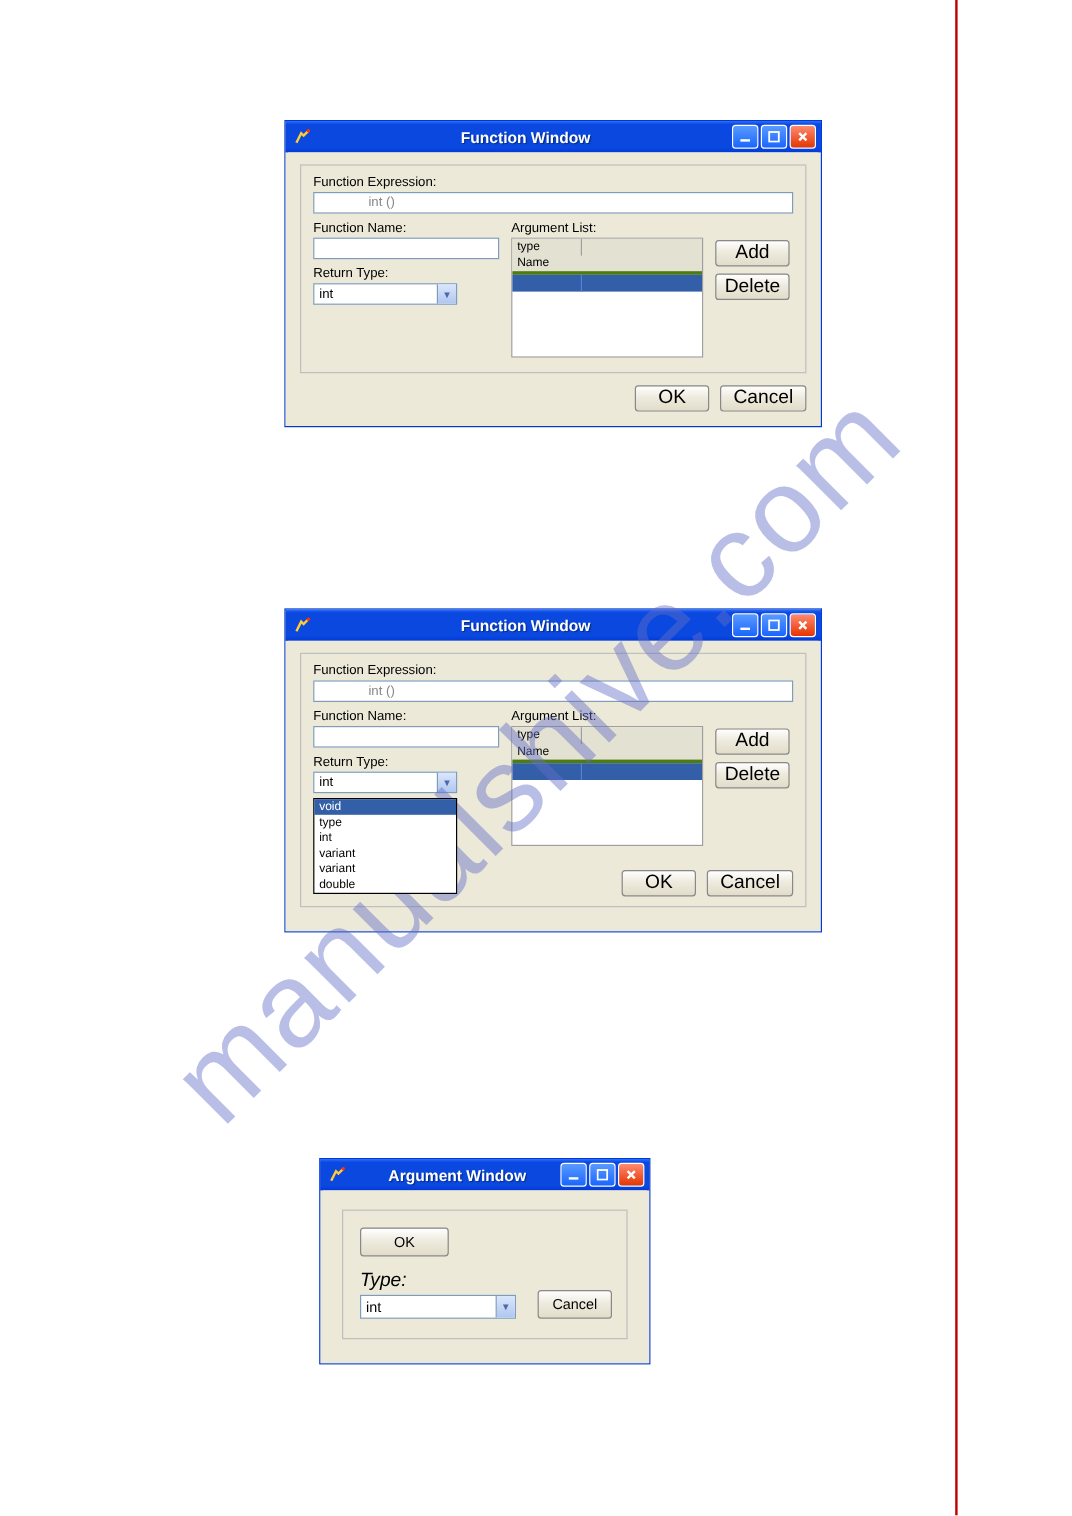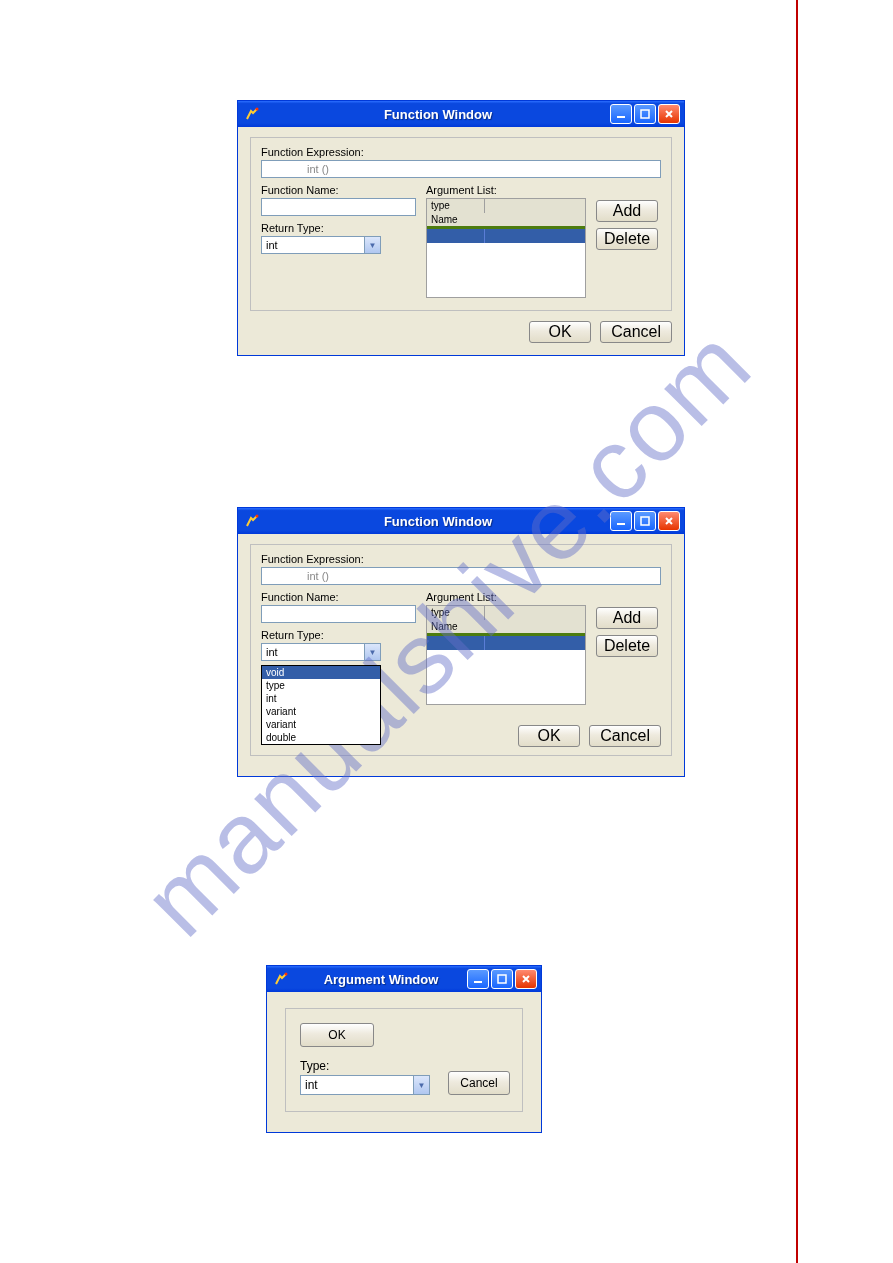--- a/index.html
+++ b/index.html
@@ -371,21 +371,21 @@
         </div>
     </div>
   </div>
   <div class="body-area" style="padding:16px 18px 20px 18px;">
     <div class="fieldset" style="padding:14px 14px 16px 14px;">
       <div style="display:flex; align-items:flex-end; gap:18px;">
         <div class="xp-button" style="width:74px; height:24px; font-size:12px;">OK</div>
       </div>
       <div style="display:flex; align-items:flex-end; gap:18px; margin-top:12px;">
         <div style="flex:1;">
-          <span class="lbl" style="font-size:12px;">Type:</span>
+          <span class="lbl" style="font-size:16px;font-style:italic;">Type:</span>
           <div class="combo" style="width:130px; height:20px; font-size:12px;">
             <span>int</span>
             <span class="arrow" style="height:18px;">▼</span>
           </div>
         </div>
         <div class="xp-button" style="width:74px; height:24px; font-size:12px;">Cancel</div>
       </div>
     </div>
   </div>
 </div>

